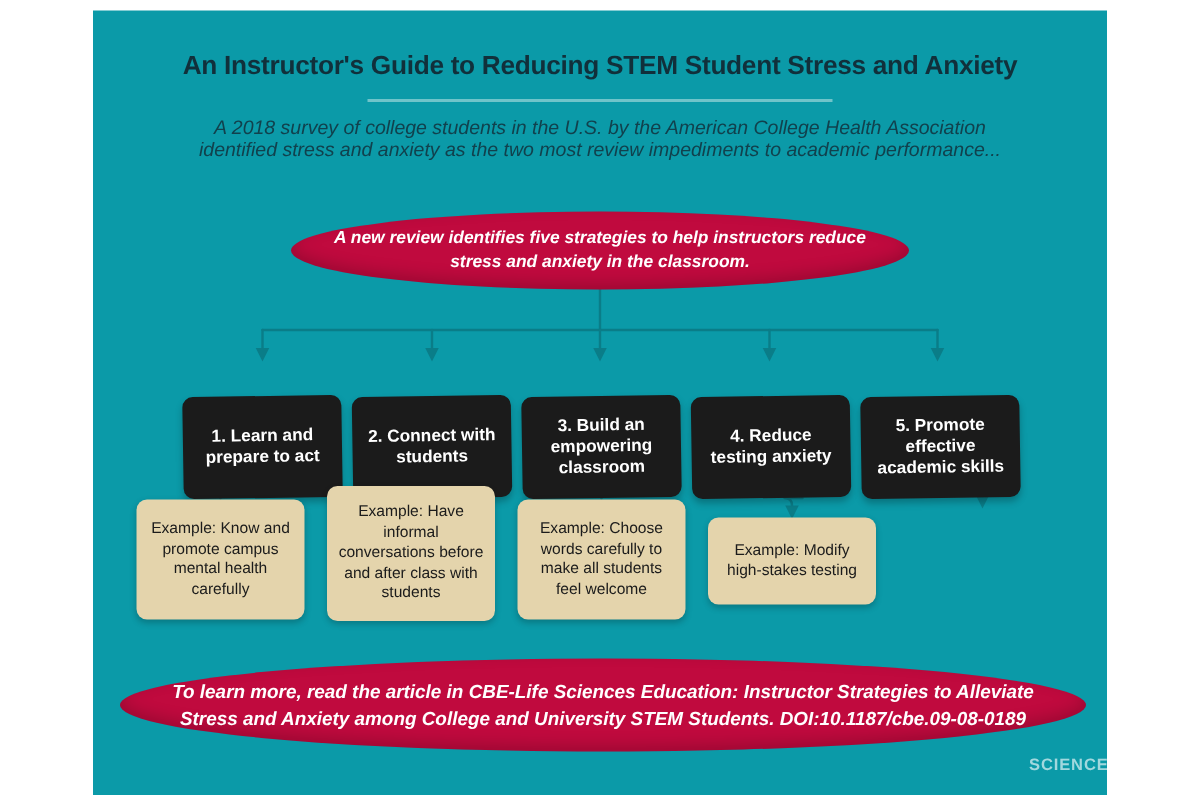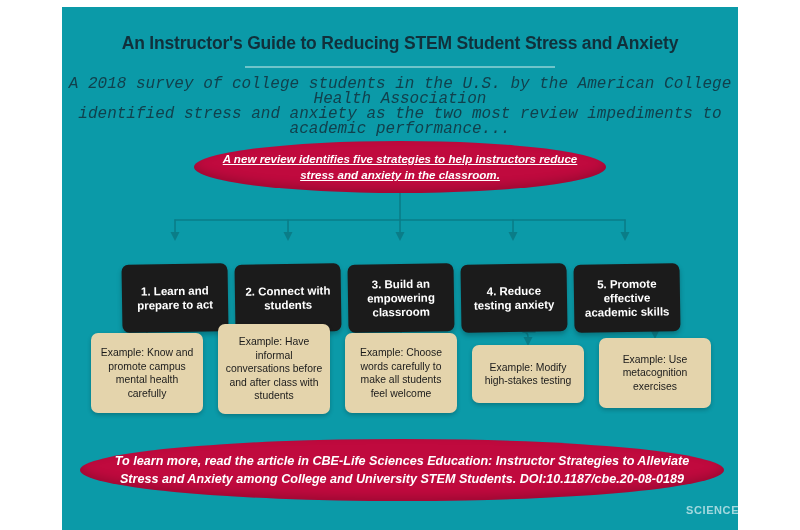--- a/index.html
+++ b/index.html
@@ -52,25 +52,25 @@
     width: 310px;
     height: 2px;
     background: #6fc4ca;
   }
   .subtitle {
     position: absolute;
     left: 0;
     top: 70px;
     width: 676px;
     text-align: center;
-    font-size: 16px;
+    font-size: 13px;
     line-height: 15px;
     font-style: italic;
     color: #11414d;
-    font-family: Liberation Mono, monospace;
+    font-family: Liberation Sans, sans-serif;
   }
 
   
   .banner {
     position: absolute;
     background: #c00a3e;
     border-radius: 50% / 50%;
     color: #ffffff;
     display: flex;
     align-items: center;
@@ -81,21 +81,21 @@
     box-shadow: inset 0 -4px 10px rgba(0,0,0,0.18);
   }
   #banner-top {
     left: 132px;
     top: 134px;
     width: 412px;
     height: 52px;
     font-size: 11.6px;
     line-height: 16px;
   }
-  #banner-top .banner-text { padding: 0 26px; text-decoration: underline; }
+  #banner-top .banner-text { padding: 0 26px; }
 
   #banner-bottom {
     left: 18px;
     top: 432px;
     width: 644px;
     height: 62px;
     font-size: 12.6px;
     line-height: 18px;
   }
   #banner-bottom .banner-text { padding: 0 24px; }
@@ -258,24 +258,21 @@
     </div>
     <div class="example e2">
       <span class="e-text">Example: Choose words carefully to make all students feel welcome</span>
     </div>
     <div class="example e1">
       <span class="e-text">Example: Have informal conversations before and after class with students</span>
     </div>
     <div class="example e3">
       <span class="e-text">Example: Modify high-stakes testing</span>
     </div>
-    <div class="example e4">
-      <span class="e-text">Example: Use metacognition exercises</span>
-    </div>
 
     <div class="banner" id="banner-bottom">
-      <span class="banner-text">To learn more, read the article in CBE-Life Sciences Education: Instructor Strategies to Alleviate Stress and Anxiety among College and University STEM Students. DOI:10.1187/cbe.20-08-0189</span>
+      <span class="banner-text">To learn more, read the article in CBE-Life Sciences Education: Instructor Strategies to Alleviate Stress and Anxiety among College and University STEM Students. DOI:10.1187/cbe.09-08-0189</span>
     </div>
 
     <div id="watermark">SCIENCEAQ.COM</div>
 
   </div>
 </div>
 
 </body></html>

